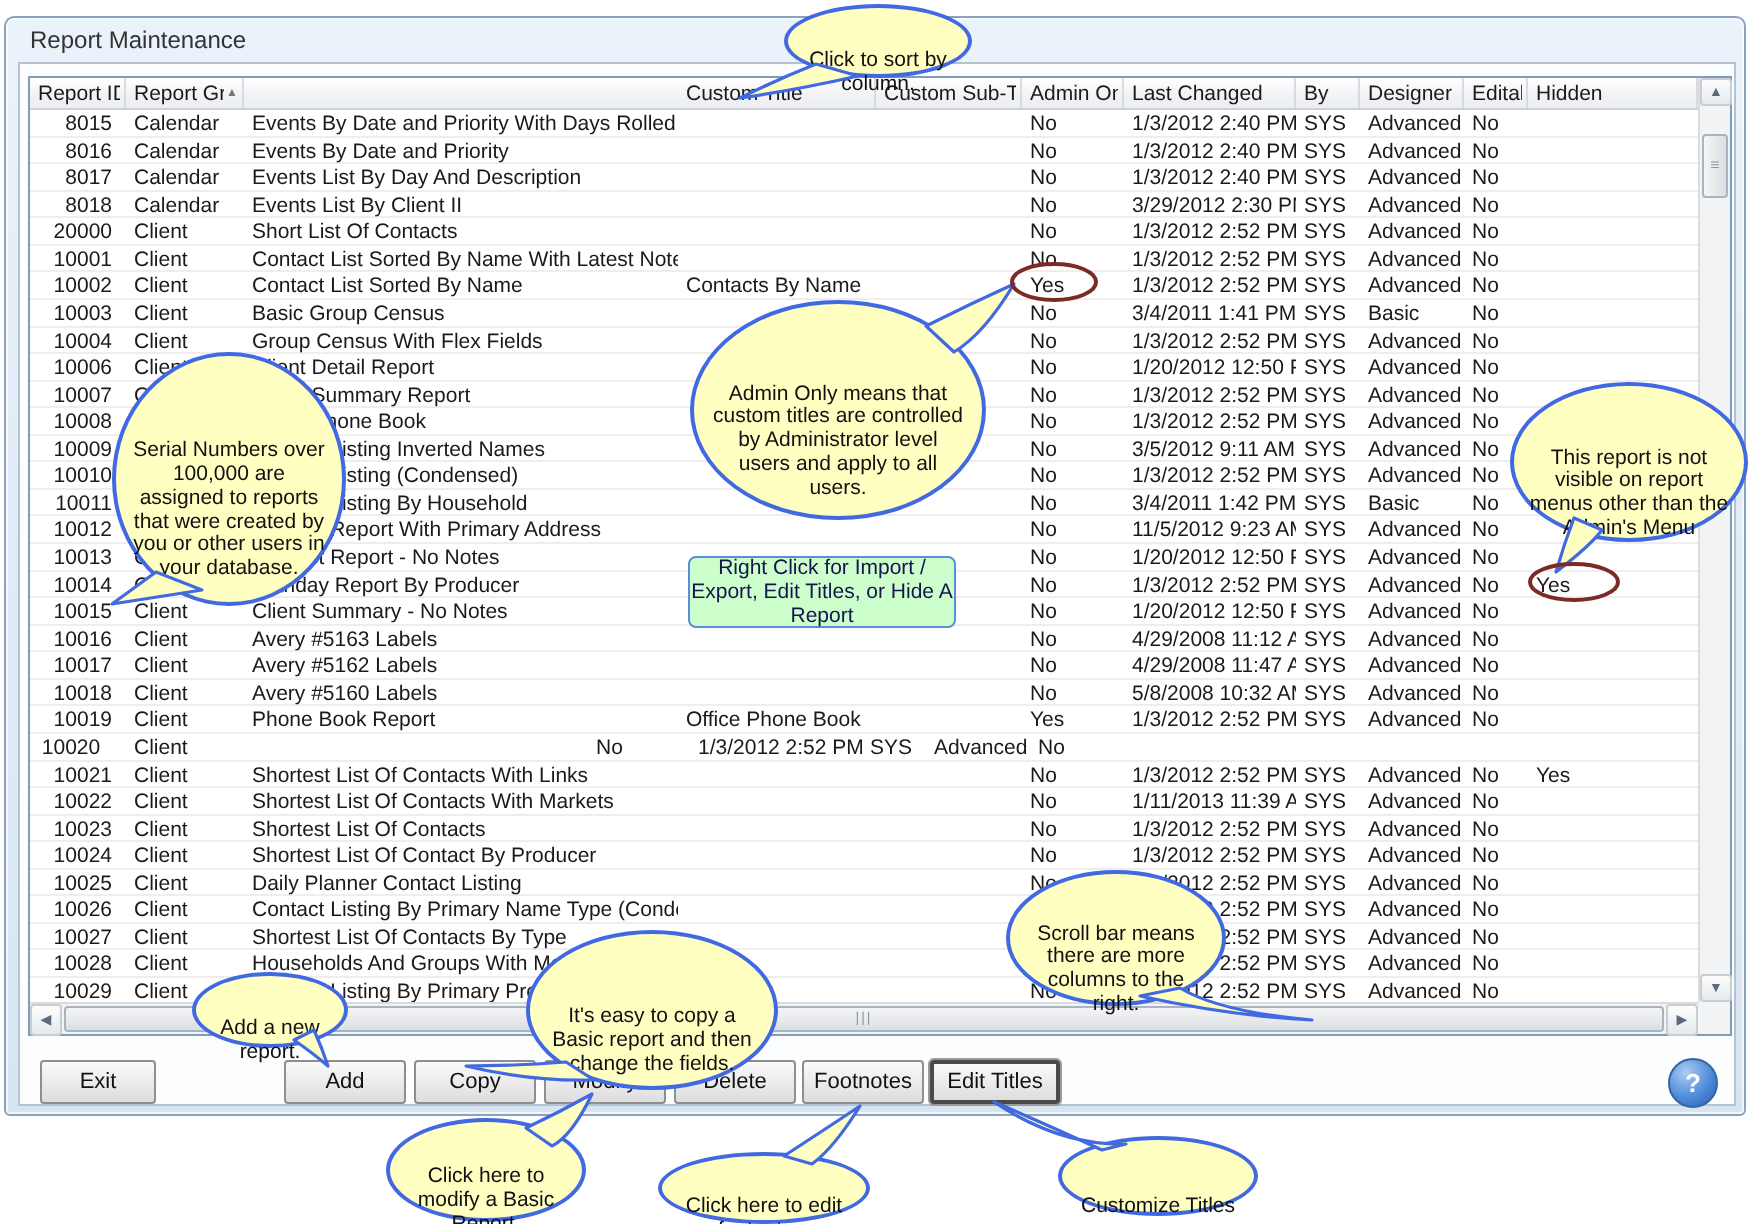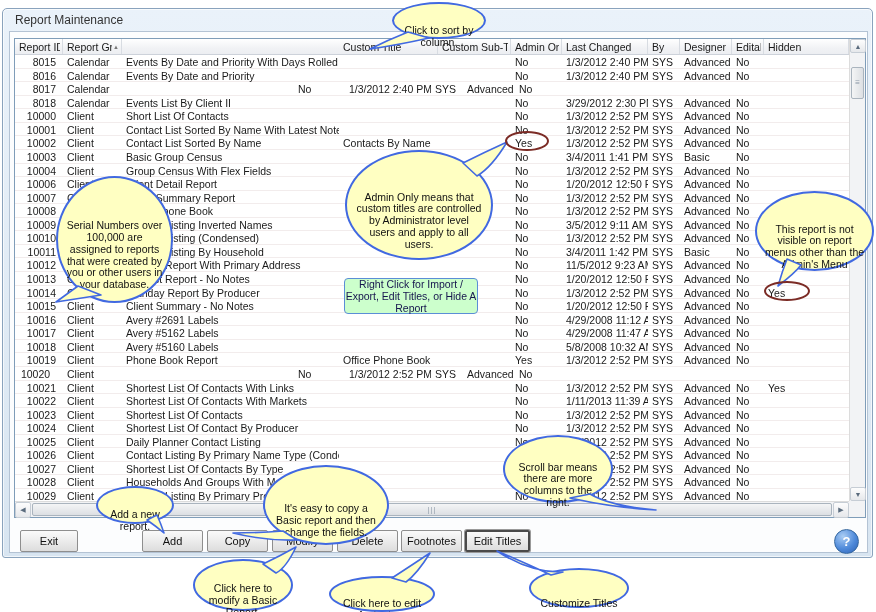--- a/index.html
+++ b/index.html
@@ -184,20 +184,21 @@
         <div class="gcell" style="width: 51px;">No</div>
         <div class="gcell" style="width: 86px;">1/3/2012 2:40 PM</div>
         <div class="gcell" style="width: 32px;">SYS</div>
         <div class="gcell" style="width: 52px;">Advanced</div>
         <div class="gcell" style="width: 32px;">No</div>
         <div class="gcell" style="width: 85px;"></div>
       </div>
       <div class="grow">
         <div class="gcell r" style="width: 48px;">8017</div>
         <div class="gcell" style="width: 59px;">Calendar</div>
+        <div class="gcell" style="width: 217px;">Events List By Day And Description</div>
         <div class="gcell" style="width: 99px;"></div>
         <div class="gcell" style="width: 73px;"></div>
         <div class="gcell" style="width: 51px;">No</div>
         <div class="gcell" style="width: 86px;">1/3/2012 2:40 PM</div>
         <div class="gcell" style="width: 32px;">SYS</div>
         <div class="gcell" style="width: 52px;">Advanced</div>
         <div class="gcell" style="width: 32px;">No</div>
         <div class="gcell" style="width: 85px;"></div>
       </div>
       <div class="grow">
@@ -207,21 +208,21 @@
         <div class="gcell" style="width: 99px;"></div>
         <div class="gcell" style="width: 73px;"></div>
         <div class="gcell" style="width: 51px;">No</div>
         <div class="gcell" style="width: 86px;">3/29/2012 2:30 PM</div>
         <div class="gcell" style="width: 32px;">SYS</div>
         <div class="gcell" style="width: 52px;">Advanced</div>
         <div class="gcell" style="width: 32px;">No</div>
         <div class="gcell" style="width: 85px;"></div>
       </div>
       <div class="grow">
-        <div class="gcell r" style="width: 48px;">10000</div>
+        <div class="gcell r" style="width: 48px;">20000</div>
         <div class="gcell" style="width: 59px;">Client</div>
         <div class="gcell" style="width: 217px;">Short List Of Contacts</div>
         <div class="gcell" style="width: 99px;"></div>
         <div class="gcell" style="width: 73px;"></div>
         <div class="gcell" style="width: 51px;">No</div>
         <div class="gcell" style="width: 86px;">1/3/2012 2:52 PM</div>
         <div class="gcell" style="width: 32px;">SYS</div>
         <div class="gcell" style="width: 52px;">Advanced</div>
         <div class="gcell" style="width: 32px;">No</div>
         <div class="gcell" style="width: 85px;"></div>
@@ -404,21 +405,21 @@
         <div class="gcell" style="width: 51px;">No</div>
         <div class="gcell" style="width: 86px;">1/20/2012 12:50 PM</div>
         <div class="gcell" style="width: 32px;">SYS</div>
         <div class="gcell" style="width: 52px;">Advanced</div>
         <div class="gcell" style="width: 32px;">No</div>
         <div class="gcell" style="width: 85px;"></div>
       </div>
       <div class="grow">
         <div class="gcell r" style="width: 48px;">10016</div>
         <div class="gcell" style="width: 59px;">Client</div>
-        <div class="gcell" style="width: 217px;">Avery #2691 Labels</div>
+        <div class="gcell" style="width: 217px;">Avery #5163 Labels</div>
         <div class="gcell" style="width: 99px;"></div>
         <div class="gcell" style="width: 73px;"></div>
         <div class="gcell" style="width: 51px;">No</div>
         <div class="gcell" style="width: 86px;">4/29/2008 11:12 AM</div>
         <div class="gcell" style="width: 32px;">SYS</div>
         <div class="gcell" style="width: 52px;">Advanced</div>
         <div class="gcell" style="width: 32px;">No</div>
         <div class="gcell" style="width: 85px;"></div>
       </div>
       <div class="grow">

